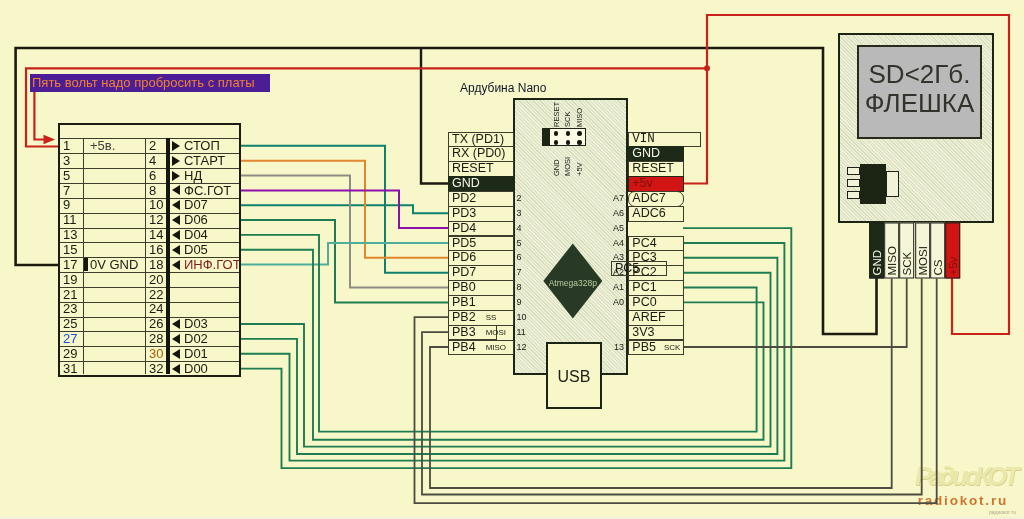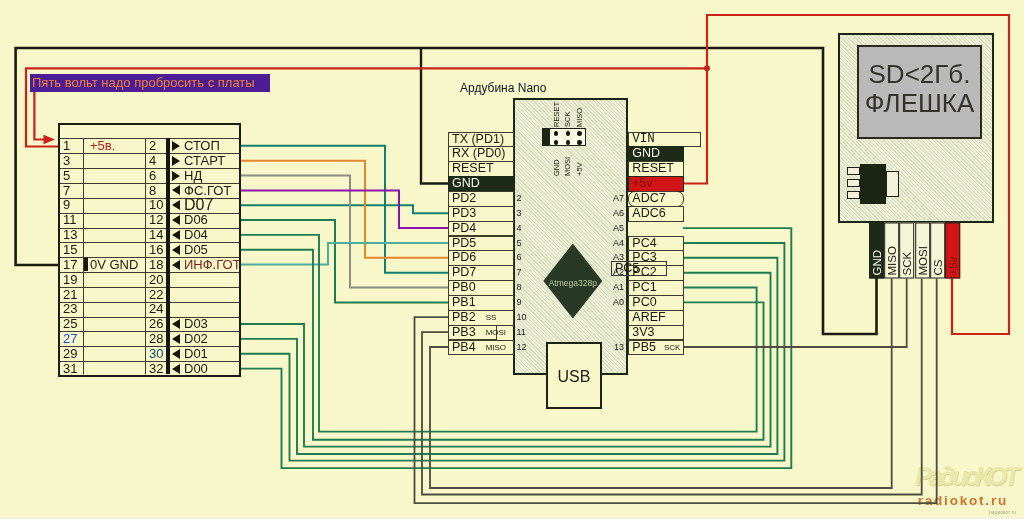--- a/index.html
+++ b/index.html
@@ -32,21 +32,21 @@
 <path d="M240,368.6 H281.5 V468.1 H791.3 V228.1 H683" stroke="#1e7c52" stroke-width="1.9"></path>
 <path d="M449,317.2 H414.5 V503.2 H936.7 V278" stroke="#4c4c42" stroke-width="1.8"></path>
 <path d="M449,332.1 H422 V494.5 H921.7 V278" stroke="#4c4c42" stroke-width="1.8"></path>
 <path d="M449,347 H430 V488 H891.7 V278" stroke="#4c4c42" stroke-width="1.8"></path>
 <path d="M683,347 H906.7 V278" stroke="#4c4c42" stroke-width="1.8"></path>
 </svg>
 <div class="a" style="left:30px;top:73.5px;width:240px;height:18px;background:#4c1d95;color:#f08031;font-size:13px;line-height:18px;padding-left:2px;white-space:nowrap;overflow:hidden">Пять вольт надо пробросить с платы</div>
 <div class="a" style="left:59px;top:124px;width:181px;height:252px">
 <div class="a" style="left:0;top:14.4px;width:100%;height:0;border-top:1px solid #3c3d2c"></div>
 <span class="a" style="left:4px;top:15px;font-size:13px;line-height:14px;color:#1b1c10">1</span>
-<span class="a" style="left:31px;top:15px;font-size:13px;line-height:14px;color:#b91c1c">+5в.</span>
+<span class="a" style="left:31px;top:15px;font-size:13px;line-height:14px;color:#404040">+5в.</span>
 <span class="a" style="left:90px;top:15px;font-size:13px;line-height:14px;color:#1b1c10">2</span>
 <span class="a" style="left:125px;top:15px;font-size:13px;line-height:14px;color:#1b1c10">СТОП</span>
 <div class="a" style="left:113px;top:16.8px;width:0;height:0;border-left:8px solid #15160c;border-top:5px solid transparent;border-bottom:5px solid transparent"></div>
 <div class="a" style="left:0;top:29.3px;width:100%;height:0;border-top:1px solid #3c3d2c"></div>
 <span class="a" style="left:4px;top:29.9px;font-size:13px;line-height:14px;color:#1b1c10">3</span>
 <span class="a" style="left:90px;top:29.9px;font-size:13px;line-height:14px;color:#1b1c10">4</span>
 <span class="a" style="left:125px;top:29.9px;font-size:13px;line-height:14px;color:#1b1c10">СТАРТ</span>
 <div class="a" style="left:113px;top:31.7px;width:0;height:0;border-left:8px solid #15160c;border-top:5px solid transparent;border-bottom:5px solid transparent"></div>
 <div class="a" style="left:0;top:44.1px;width:100%;height:0;border-top:1px solid #3c3d2c"></div>
 <span class="a" style="left:4px;top:44.7px;font-size:13px;line-height:14px;color:#1b1c10">5</span>
@@ -54,21 +54,21 @@
 <span class="a" style="left:125px;top:44.7px;font-size:13px;line-height:14px;color:#1b1c10">НД</span>
 <div class="a" style="left:113px;top:46.5px;width:0;height:0;border-left:8px solid #15160c;border-top:5px solid transparent;border-bottom:5px solid transparent"></div>
 <div class="a" style="left:0;top:59px;width:100%;height:0;border-top:1px solid #3c3d2c"></div>
 <span class="a" style="left:4px;top:59.6px;font-size:13px;line-height:14px;color:#1b1c10">7</span>
 <span class="a" style="left:90px;top:59.6px;font-size:13px;line-height:14px;color:#1b1c10">8</span>
 <span class="a" style="left:125px;top:59.6px;font-size:13px;line-height:14px;color:#1b1c10">ФС.ГОТ</span>
 <div class="a" style="left:113px;top:61.4px;width:0;height:0;border-right:8px solid #15160c;border-top:5px solid transparent;border-bottom:5px solid transparent"></div>
 <div class="a" style="left:0;top:73.8px;width:100%;height:0;border-top:1px solid #3c3d2c"></div>
 <span class="a" style="left:4px;top:74.4px;font-size:13px;line-height:14px;color:#1b1c10">9</span>
 <span class="a" style="left:90px;top:74.4px;font-size:13px;line-height:14px;color:#1b1c10">10</span>
-<span class="a" style="left:125px;top:74.4px;font-size:16px;line-height:14px;color:#1b1c10">D07</span>
+<span class="a" style="left:125px;top:74.4px;font-size:13px;line-height:14px;color:#1b1c10">D07</span>
 <div class="a" style="left:113px;top:76.2px;width:0;height:0;border-right:8px solid #15160c;border-top:5px solid transparent;border-bottom:5px solid transparent"></div>
 <div class="a" style="left:0;top:88.7px;width:100%;height:0;border-top:1px solid #3c3d2c"></div>
 <span class="a" style="left:4px;top:89.2px;font-size:13px;line-height:14px;color:#1b1c10">11</span>
 <span class="a" style="left:90px;top:89.2px;font-size:13px;line-height:14px;color:#1b1c10">12</span>
 <span class="a" style="left:125px;top:89.2px;font-size:13px;line-height:14px;color:#1b1c10">D06</span>
 <div class="a" style="left:113px;top:91.1px;width:0;height:0;border-right:8px solid #15160c;border-top:5px solid transparent;border-bottom:5px solid transparent"></div>
 <div class="a" style="left:0;top:103.5px;width:100%;height:0;border-top:1px solid #3c3d2c"></div>
 <span class="a" style="left:4px;top:104.1px;font-size:13px;line-height:14px;color:#1b1c10">13</span>
 <span class="a" style="left:90px;top:104.1px;font-size:13px;line-height:14px;color:#1b1c10">14</span>
 <span class="a" style="left:125px;top:104.1px;font-size:13px;line-height:14px;color:#1b1c10">D04</span>
@@ -98,21 +98,21 @@
 <span class="a" style="left:90px;top:193.2px;font-size:13px;line-height:14px;color:#1b1c10">26</span>
 <span class="a" style="left:125px;top:193.2px;font-size:13px;line-height:14px;color:#1b1c10">D03</span>
 <div class="a" style="left:113px;top:195px;width:0;height:0;border-right:8px solid #15160c;border-top:5px solid transparent;border-bottom:5px solid transparent"></div>
 <div class="a" style="left:0;top:207.4px;width:100%;height:0;border-top:1px solid #3c3d2c"></div>
 <span class="a" style="left:4px;top:208px;font-size:13px;line-height:14px;color:#1d4ed8">27</span>
 <span class="a" style="left:90px;top:208px;font-size:13px;line-height:14px;color:#1b1c10">28</span>
 <span class="a" style="left:125px;top:208px;font-size:13px;line-height:14px;color:#1b1c10">D02</span>
 <div class="a" style="left:113px;top:209.8px;width:0;height:0;border-right:8px solid #15160c;border-top:5px solid transparent;border-bottom:5px solid transparent"></div>
 <div class="a" style="left:0;top:222.3px;width:100%;height:0;border-top:1px solid #3c3d2c"></div>
 <span class="a" style="left:4px;top:222.9px;font-size:13px;line-height:14px;color:#1b1c10">29</span>
-<span class="a" style="left:90px;top:222.9px;font-size:13px;line-height:14px;color:#0c4a6e">30</span>
+<span class="a" style="left:90px;top:222.9px;font-size:13px;line-height:14px;color:#a16207">30</span>
 <span class="a" style="left:125px;top:222.9px;font-size:13px;line-height:14px;color:#1b1c10">D01</span>
 <div class="a" style="left:113px;top:224.7px;width:0;height:0;border-right:8px solid #15160c;border-top:5px solid transparent;border-bottom:5px solid transparent"></div>
 <div class="a" style="left:0;top:237.2px;width:100%;height:0;border-top:1px solid #3c3d2c"></div>
 <span class="a" style="left:4px;top:237.8px;font-size:13px;line-height:14px;color:#1b1c10">31</span>
 <span class="a" style="left:90px;top:237.8px;font-size:13px;line-height:14px;color:#1b1c10">32</span>
 <span class="a" style="left:125px;top:237.8px;font-size:13px;line-height:14px;color:#1b1c10">D00</span>
 <div class="a" style="left:113px;top:239.6px;width:0;height:0;border-right:8px solid #15160c;border-top:5px solid transparent;border-bottom:5px solid transparent"></div>
 <div class="a" style="left:24px;top:14.4px;width:1px;height:235.6px;background:#3c3d2c"></div>
 <div class="a" style="left:86px;top:14.4px;width:1px;height:235.6px;background:#3c3d2c"></div>
 <div class="a" style="left:107px;top:14.4px;width:3.5px;height:235.6px;background:#15160c"></div>

